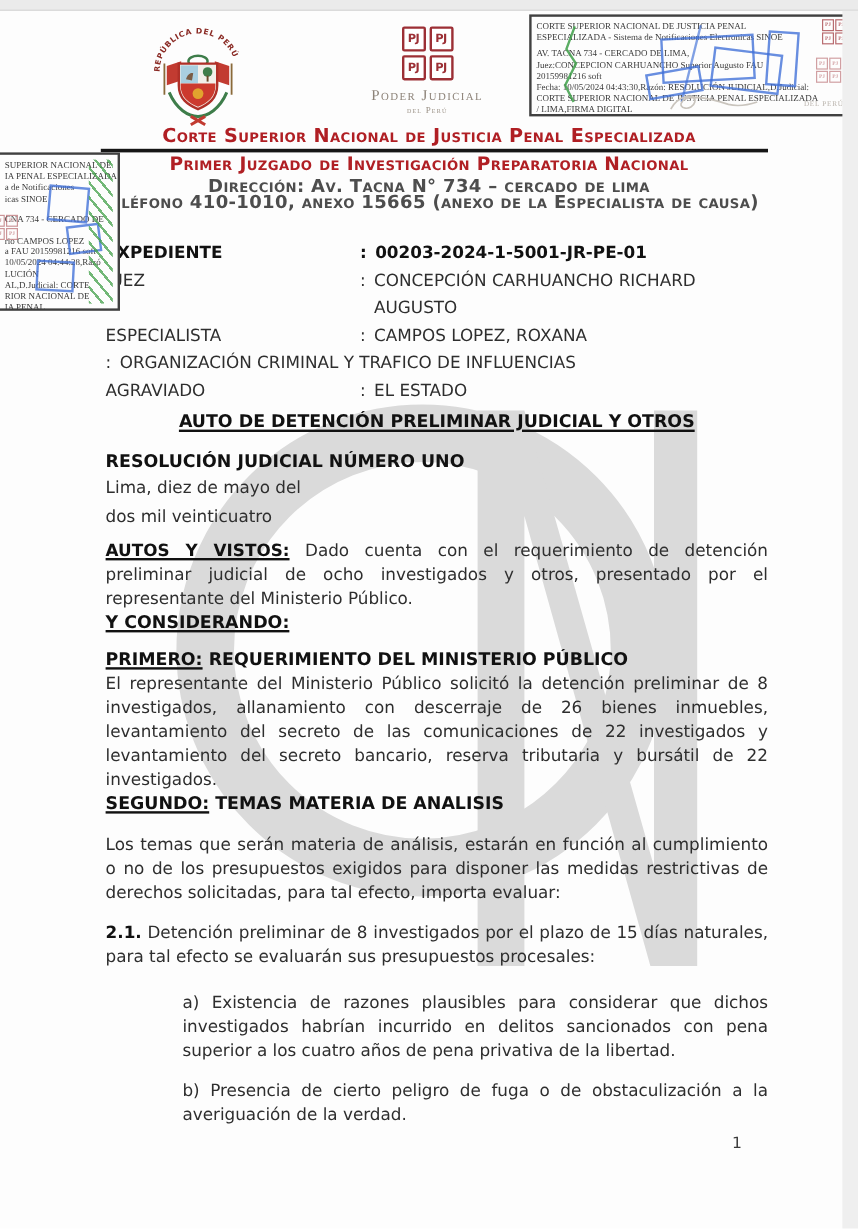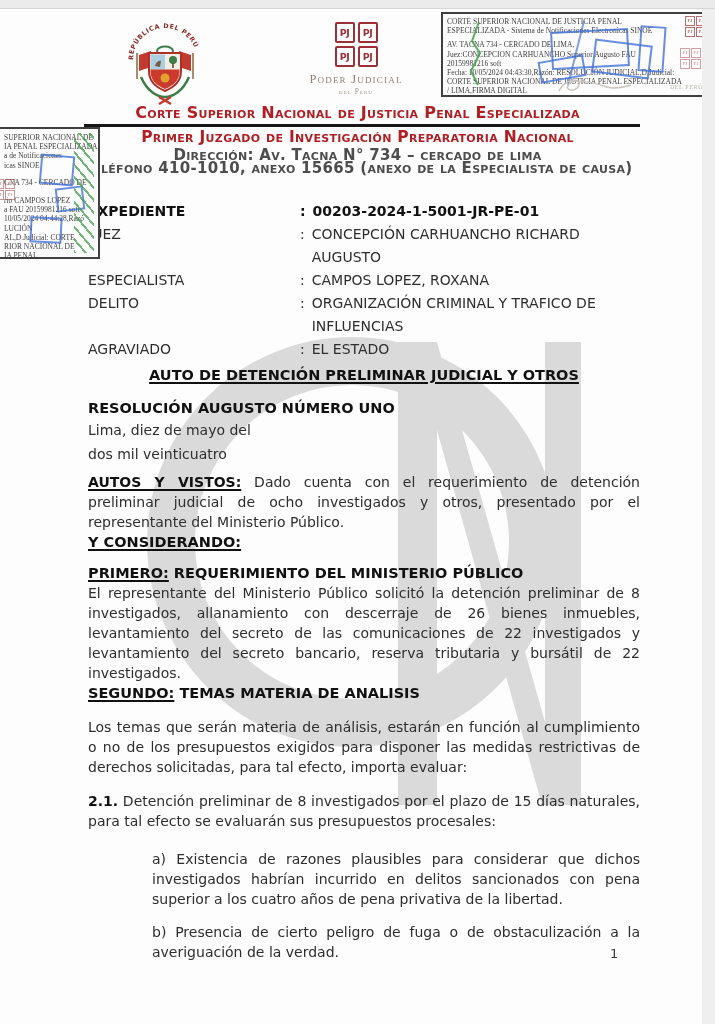--- a/index.html
+++ b/index.html
@@ -205,34 +205,33 @@
         <span class="clabel">JUEZ</span>
           <span class="csep">:</span>
           <span class="cval">CONCEPCIÓN CARHUANCHO RICHARD AUGUSTO</span>
       </div>
       <div class="crow">
         <span class="clabel">ESPECIALISTA</span>
           <span class="csep">:</span>
           <span class="cval">CAMPOS LOPEZ, ROXANA</span>
       </div>
       <div class="crow">
-        <span class="clabel">DELITO</span>
           <span class="csep">:</span>
           <span class="cval">ORGANIZACIÓN CRIMINAL Y TRAFICO DE INFLUENCIAS</span>
       </div>
       <div class="crow">
         <span class="clabel">AGRAVIADO</span>
           <span class="csep">:</span>
           <span class="cval">EL ESTADO</span>
       </div>
     </div>
 
     <p class="t-title"><span class="u">AUTO DE DETENCIÓN PRELIMINAR JUDICIAL Y OTROS</span></p>
 
-    <p class="t-res">RESOLUCIÓN AUGUSTO NÚMERO UNO</p>
+    <p class="t-res">RESOLUCIÓN JUDICIAL NÚMERO UNO</p>
     <p class="t-date">Lima, diez de mayo del</p>
     <p class="t-date">dos mil veinticuatro</p>
 
     <p class="para p-autos"><span class="h u">AUTOS Y VISTOS:</span><span> Dado cuenta con el requerimiento de detención preliminar judicial de ocho investigados y otros, presentado por el representante del Ministerio Público.</span></p>
 
     <p class="p-consid"><span class="h u">Y CONSIDERANDO:</span></p>
 
     <p class="p-primero-h"><span class="h u">PRIMERO:</span><span class="h"> REQUERIMIENTO DEL MINISTERIO PÚBLICO</span></p>
     <p class="para">El representante del Ministerio Público solicitó la detención preliminar de 8 investigados, allanamiento con descerraje de 26 bienes inmuebles, levantamiento del secreto de las comunicaciones de 22 investigados y levantamiento del secreto bancario, reserva tributaria y bursátil de 22 investigados.</p>
 

